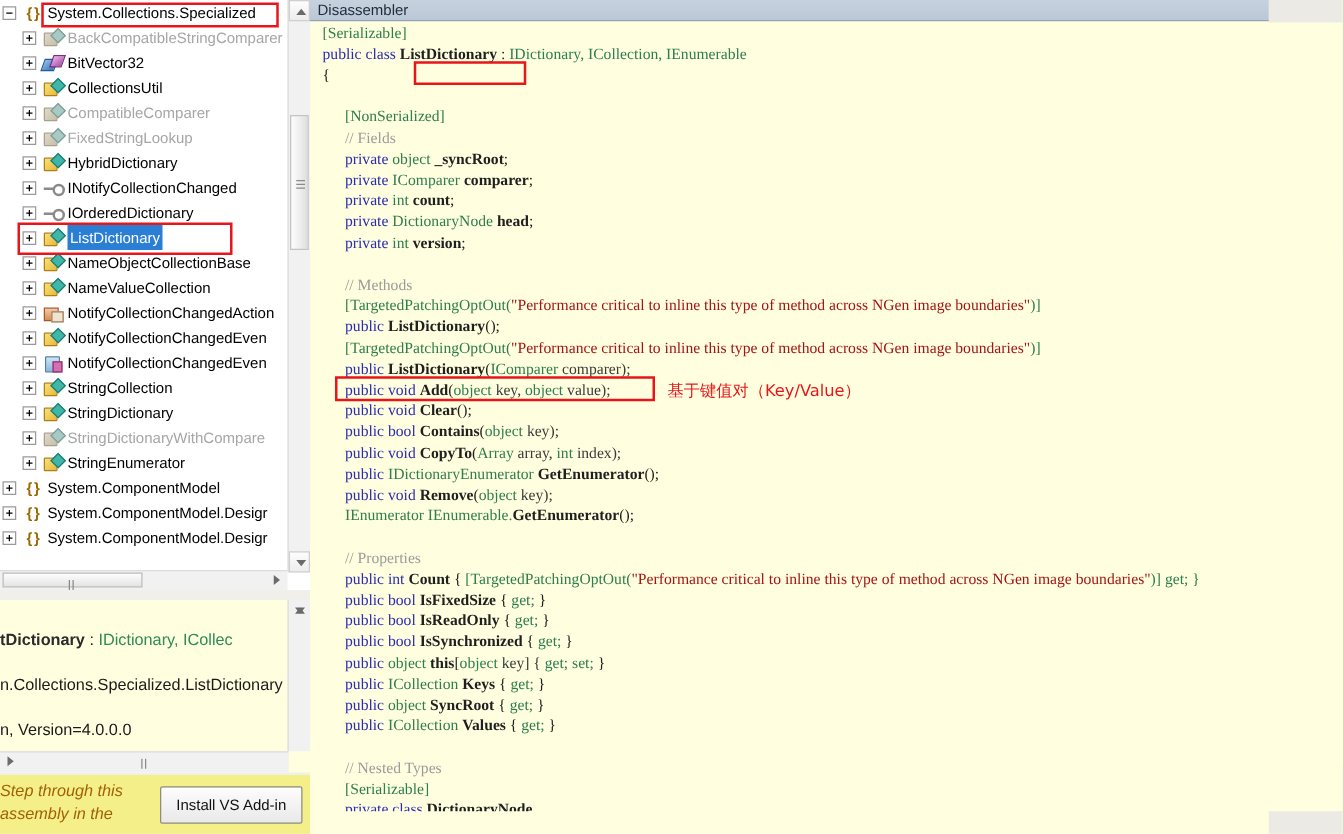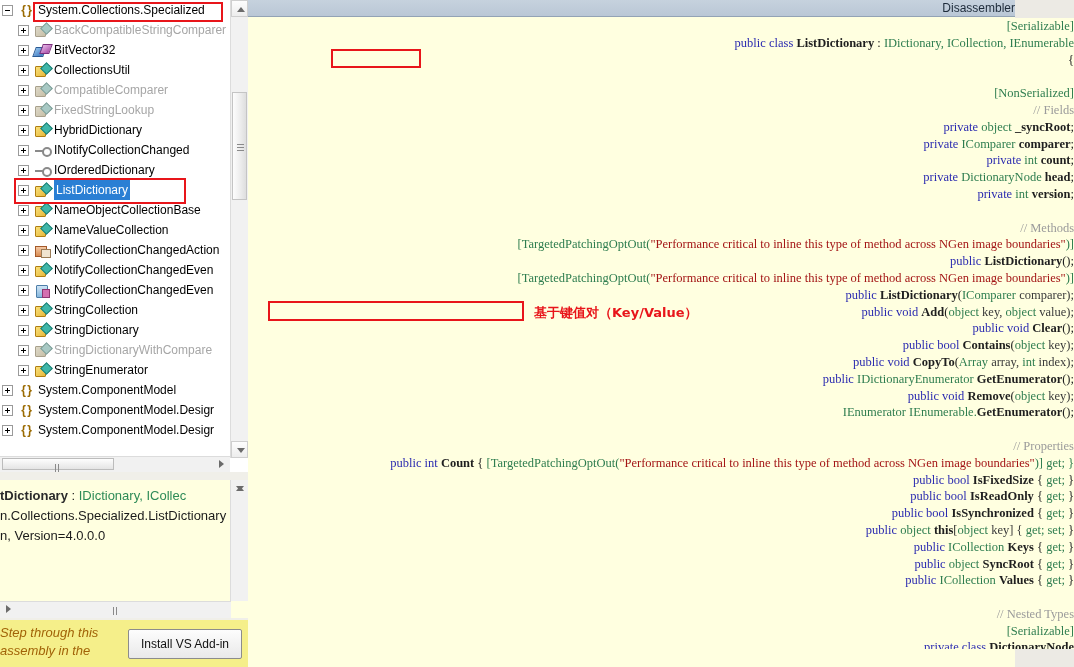--- a/index.html
+++ b/index.html
@@ -67,52 +67,52 @@
   .hsb{position:absolute;left:0;bottom:0;width:230px;height:15px;background:#f1f1f1;border-top:1px solid #dcdcdc;}
   .hsb .hthumb{position:absolute;left:2px;top:1px;height:12px;background:linear-gradient(#fdfdfd,#e4e4e4);border:1px solid #bcbcbc;box-sizing:border-box;}
   .hgrip{position:absolute;left:50%;top:2px;margin-left:-4px;width:8px;height:8px;}
   .hgrip i{display:inline-block;width:1px;height:8px;background:#8a8a8a;margin:0 1px;}
   .hsb .harrow{position:absolute;right:0;top:0;width:17px;height:14px;}
   .tri.rt{border-top:4px solid transparent;border-bottom:4px solid transparent;border-left:5px solid #6b6b6b;border-right:none;left:6px;top:3px;}
 
   
   .info-panel{position:absolute;left:0;top:480px;width:248px;height:138px;background:#ffffe0;overflow:hidden;}
   .info-body{position:absolute;left:0;top:0;width:231px;height:121px;padding:6px 0 0 0;overflow:hidden;}
-  .info-line{white-space:nowrap;font-size:13px;line-height:20px;padding-left:0;}
+  .info-line{white-space:nowrap;font-size:13px;line-height:20px;padding-left:0;margin-top:16px;}
   .info-vsb{position:absolute;right:0;top:0;width:17px;height:121px;background:#f1f1f1;border-left:1px solid #dcdcdc;}
   .info-hsb{position:absolute;left:0;bottom:0;width:231px;height:16px;background:#f1f1f1;border-top:1px solid #dcdcdc;}
   .c-type{color:#2b2b2b;font-weight:bold;}
   .c-iface{color:#2e8b57;}
   .c-plain{color:#1a1a1a;}
 
   
   .tipbar{position:absolute;left:0;top:620px;width:248px;height:47px;background:#f5ef8a;overflow:hidden;}
   .tiptext{position:absolute;left:0;top:4px;width:108px;font-size:13px;line-height:18px;color:#a16207;font-style:italic;}
   .tipbtn{position:absolute;left:128px;top:9px;width:112px;height:28px;background:linear-gradient(#fdfdfd,#e9e9e9);border:1px solid #8c8c8c;border-radius:2px;font-size:12px;color:#111;display:flex;align-items:center;justify-content:center;}
 
   
-  .right-col{position:absolute;left:248px;top:0;width:767px;height:667px;background:#ffffe0;text-align:right;}
+  .right-col{position:absolute;left:248px;top:0;width:767px;height:667px;background:#ffffe0;}
   .dis-header{height:17px;background:linear-gradient(#c6d2de,#bac7d6);border-bottom:1px solid #93a3b5;
               font-size:12px;color:#1d2b3a;padding:1px 0 0 6px;box-sizing:border-box;}
   .code{position:absolute;left:0;top:18px;width:826px;height:631px;background:#ffffe0;overflow:hidden;
         font-family:"Liberation Serif",serif;font-size:12.5px;}
   .cl{white-space:pre;height:16.8px;line-height:16.8px;padding-left:10px;}
   .i1{padding-left:28px;}
   .kw{color:#2b2bb0;}
   .ty{color:#2e7d4f;}
   .id{color:#1f1f1f;font-weight:bold;}
   .at{color:#2e7d4f;}
   .st{color:#a31515;}
   .cm{color:#9b9b9b;}
   .pn{color:#3a3a3a;}
   .pu{color:#1f1f1f;}
 
   
   .redbox{position:absolute;border:2px solid #e8151a;box-sizing:border-box;pointer-events:none;}
-  .cn-note{position:absolute;color:#e8151a;font-size:13px;font-weight:bold;font-family:"DejaVu Sans",sans-serif;white-space:nowrap;text-align:right;}
+  .cn-note{position:absolute;color:#e8151a;font-size:13px;font-weight:normal;font-family:"DejaVu Sans",sans-serif;white-space:nowrap;text-align:right;}
 </style>
 </head>
 <body>
 
 <div class="app">
 
   <div class="left-col">
 
     <div class="tree-panel">
       <div class="tree-scroll" id="tree-host">

